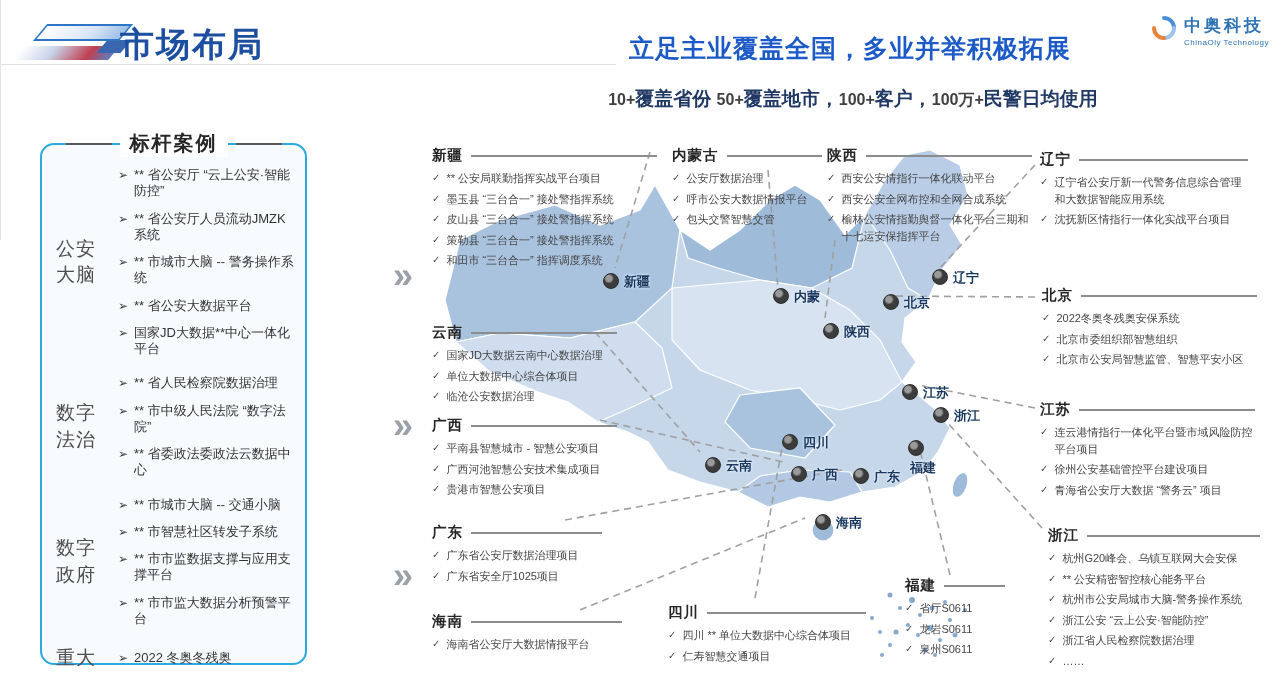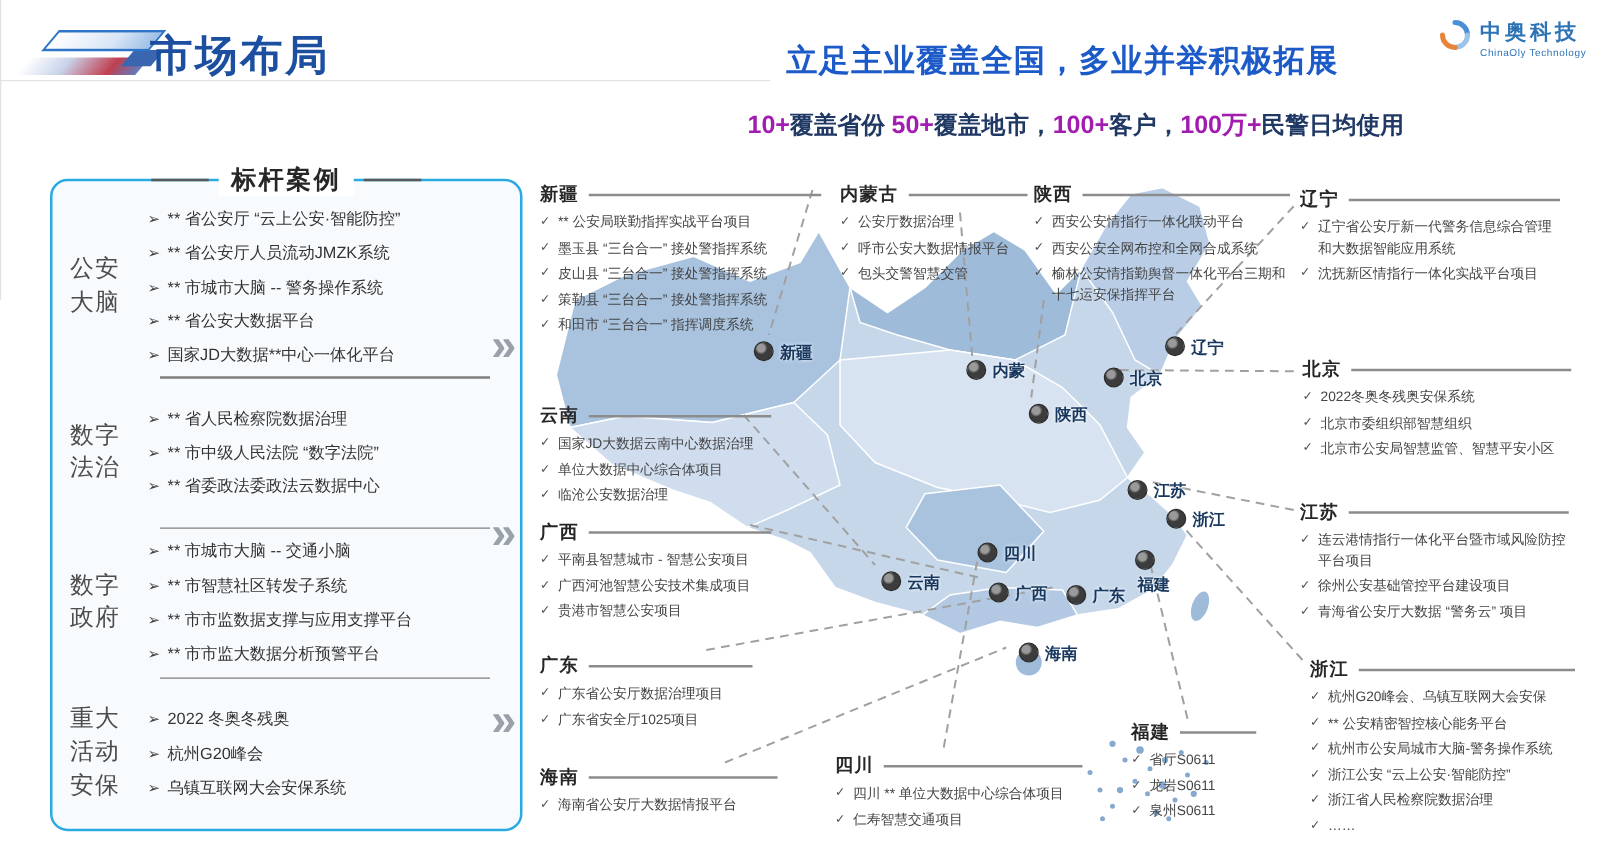--- a/index.html
+++ b/index.html
@@ -16,28 +16,28 @@
   .logo-mark .m3{position:absolute;left:96px;top:30px;width:24px;height:13px;
       transform:skewX(-40deg);background:#3A66B0;}
   .logo-mark .m2{position:absolute;left:12px;top:36px;width:96px;height:14px;
       transform:skewX(-40deg);
       background:linear-gradient(90deg,rgba(255,255,255,0),#c9d4ea 35%,#c04050 75%,#5f7cc0);}
   .page-title{position:absolute;left:120px;top:22px;margin:0;font-size:34px;font-weight:bold;
       color:#1D4FA1;letter-spacing:2px;}
   .headline{position:absolute;left:600px;top:32px;width:500px;text-align:center;
       font-size:25px;font-weight:bold;color:#1C5AC8;letter-spacing:1px;}
   .stats{position:absolute;left:598px;top:86px;width:510px;text-align:center;white-space:nowrap;}
-  .stats .num{color:#a21caf;font-weight:bold;font-size:20px;}
+  .stats .num{color:#404040;font-weight:bold;font-size:16px;}
   .stats .txt{color:#203864;font-size:19px;font-weight:600;}
   .brand{position:absolute;right:18px;top:14px;display:flex;align-items:flex-start;gap:6px;}
   .brand-name{font-size:17px;font-weight:bold;color:#2E74B5;letter-spacing:3px;}
   .brand-sub{font-size:8px;color:#2E74B5;letter-spacing:.5px;margin-top:1px;text-align:right;}
 
   
-  .panel{position:absolute;left:40px;top:143px;width:378px;height:522px;
+  .panel{position:absolute;left:40px;top:143px;width:267px;height:522px;
       border:2.5px solid #29ABE2;border-radius:14px;background:#F8FBFE;box-sizing:border-box;}
   .panel-title-wrap{position:absolute;left:0;top:-15px;width:100%;display:flex;
       align-items:center;justify-content:center;gap:8px;}
   .tline{width:46px;height:2px;background:#595959;}
   .panel-title{font-size:20px;font-weight:bold;color:#262626;background:#fff;
       padding:0 10px;letter-spacing:2px;}
   .sections{position:absolute;left:0;top:0;width:100%;height:100%;box-sizing:border-box;
       padding:22px 10px 10px 14px;display:flex;flex-direction:column;}
   .section{display:flex;flex-direction:row;}
   .cat{width:62px;min-width:62px;display:flex;align-items:center;

